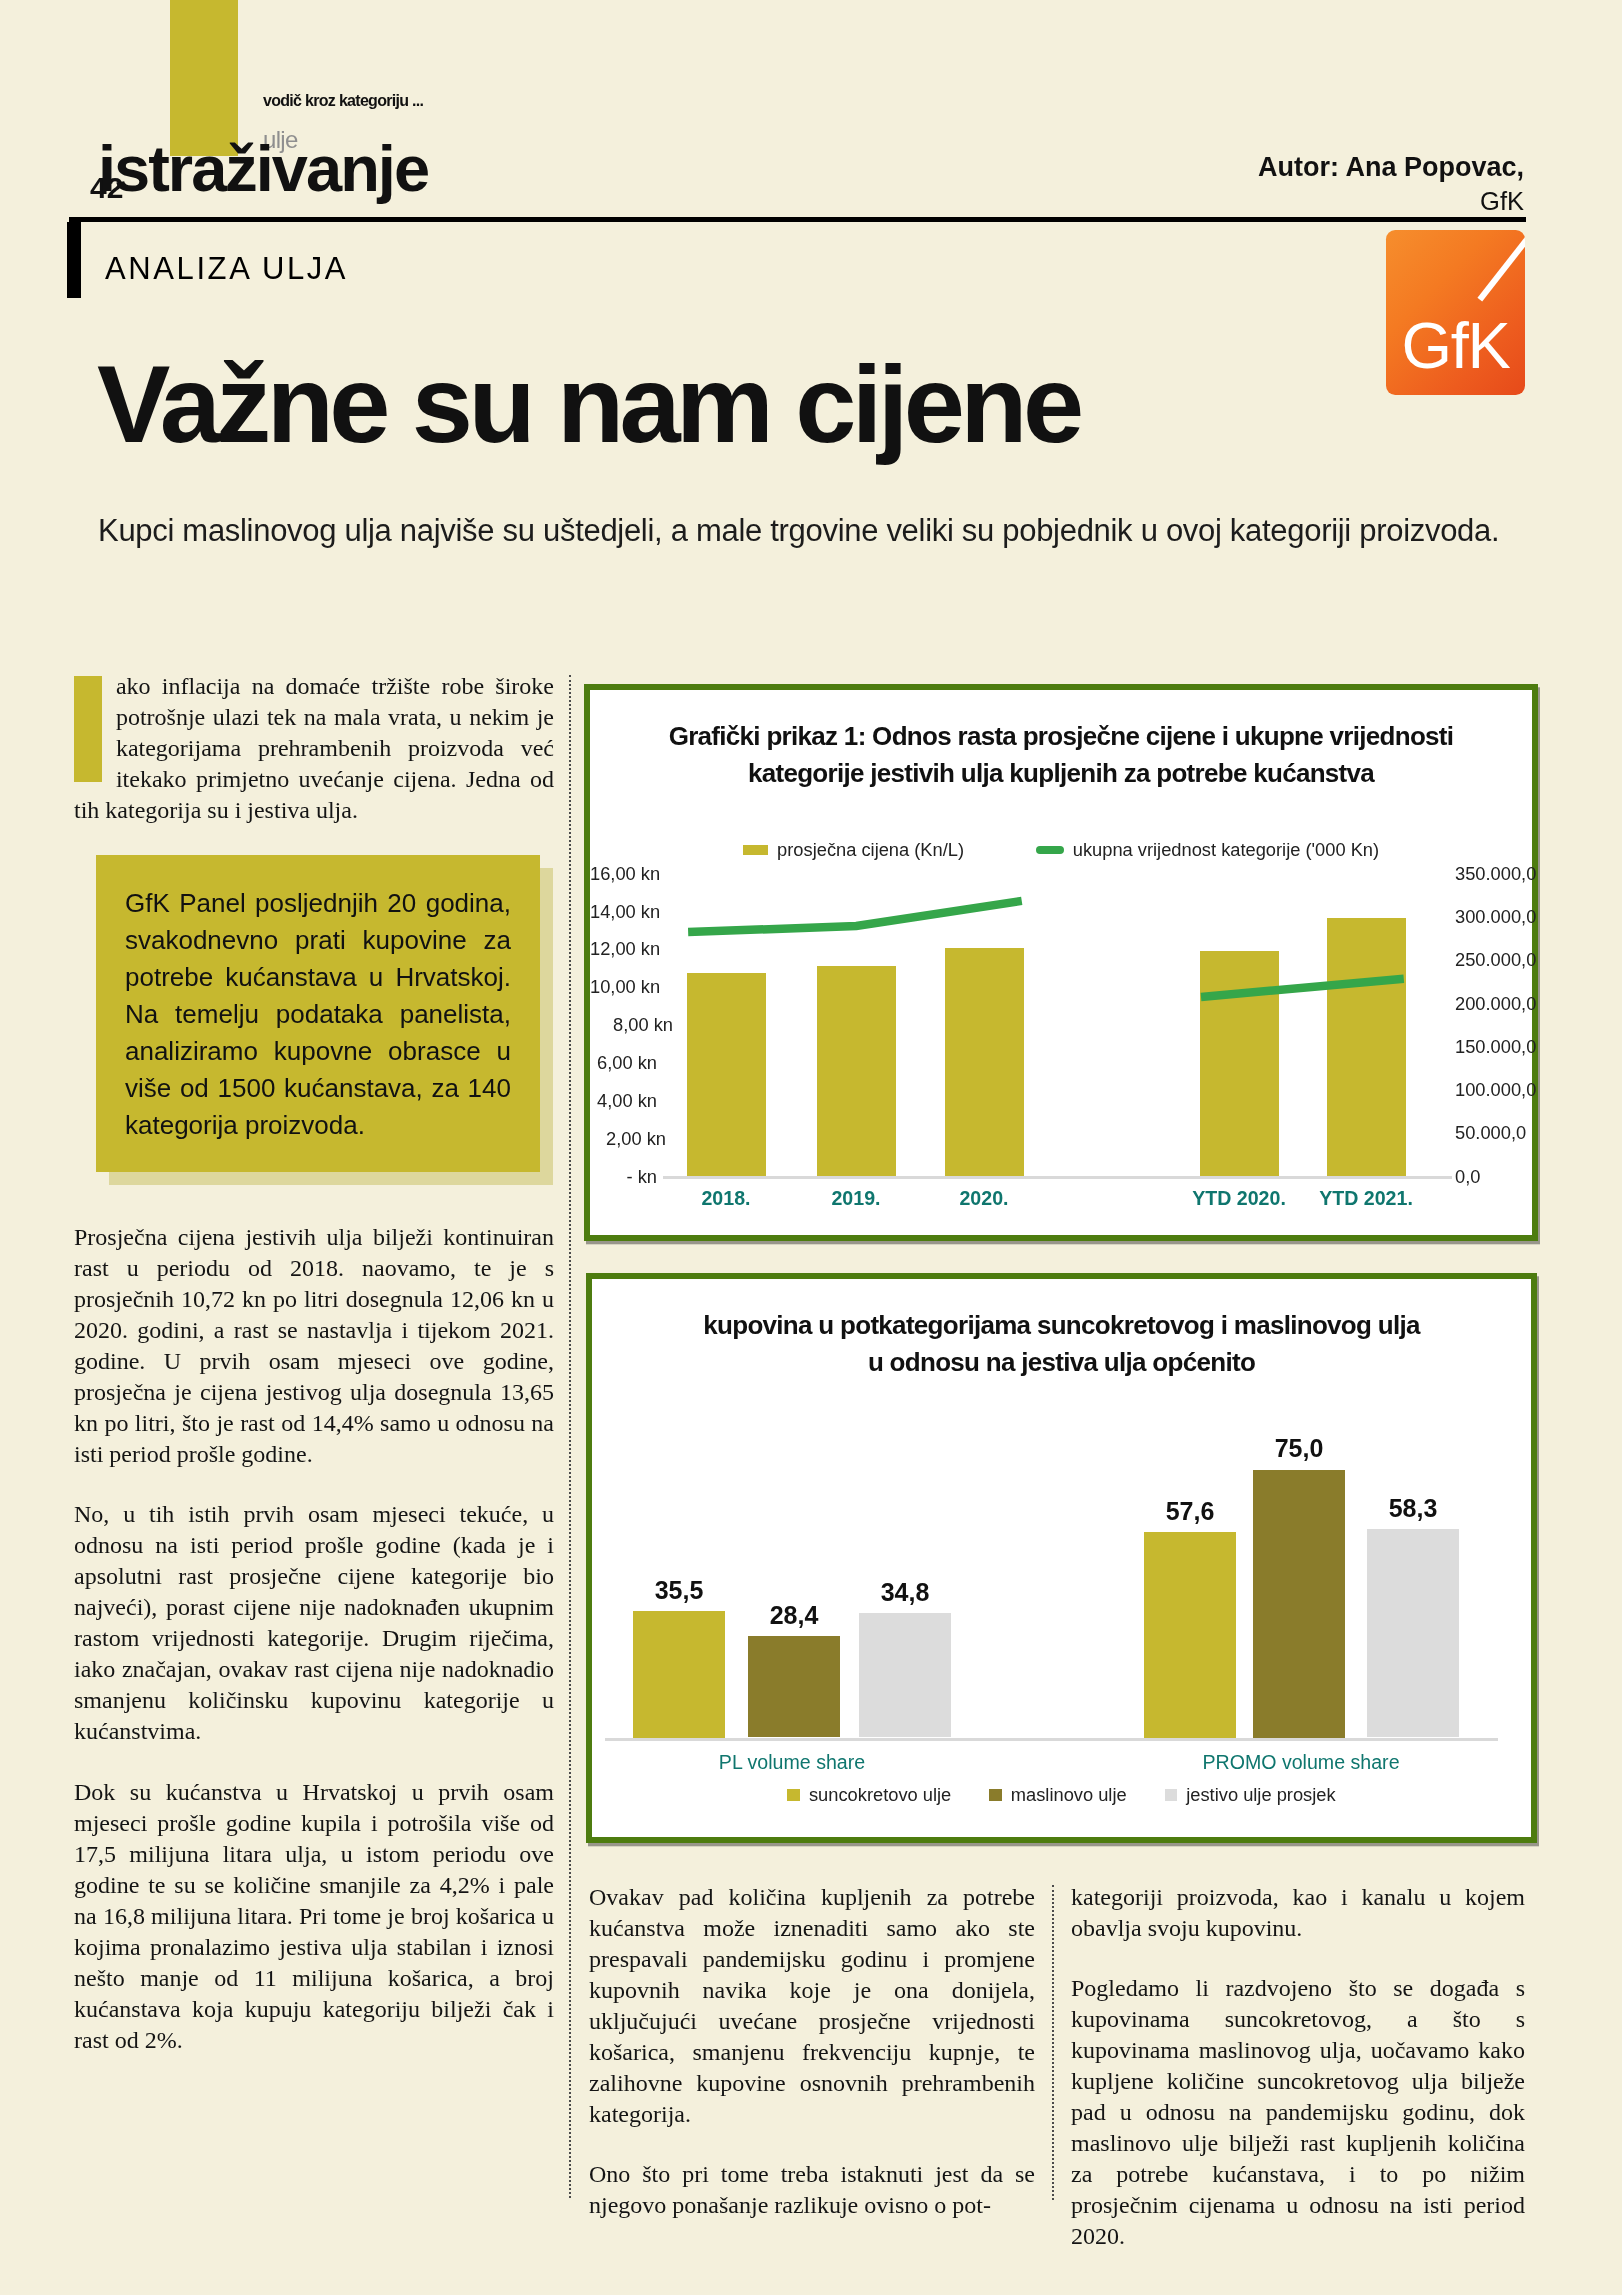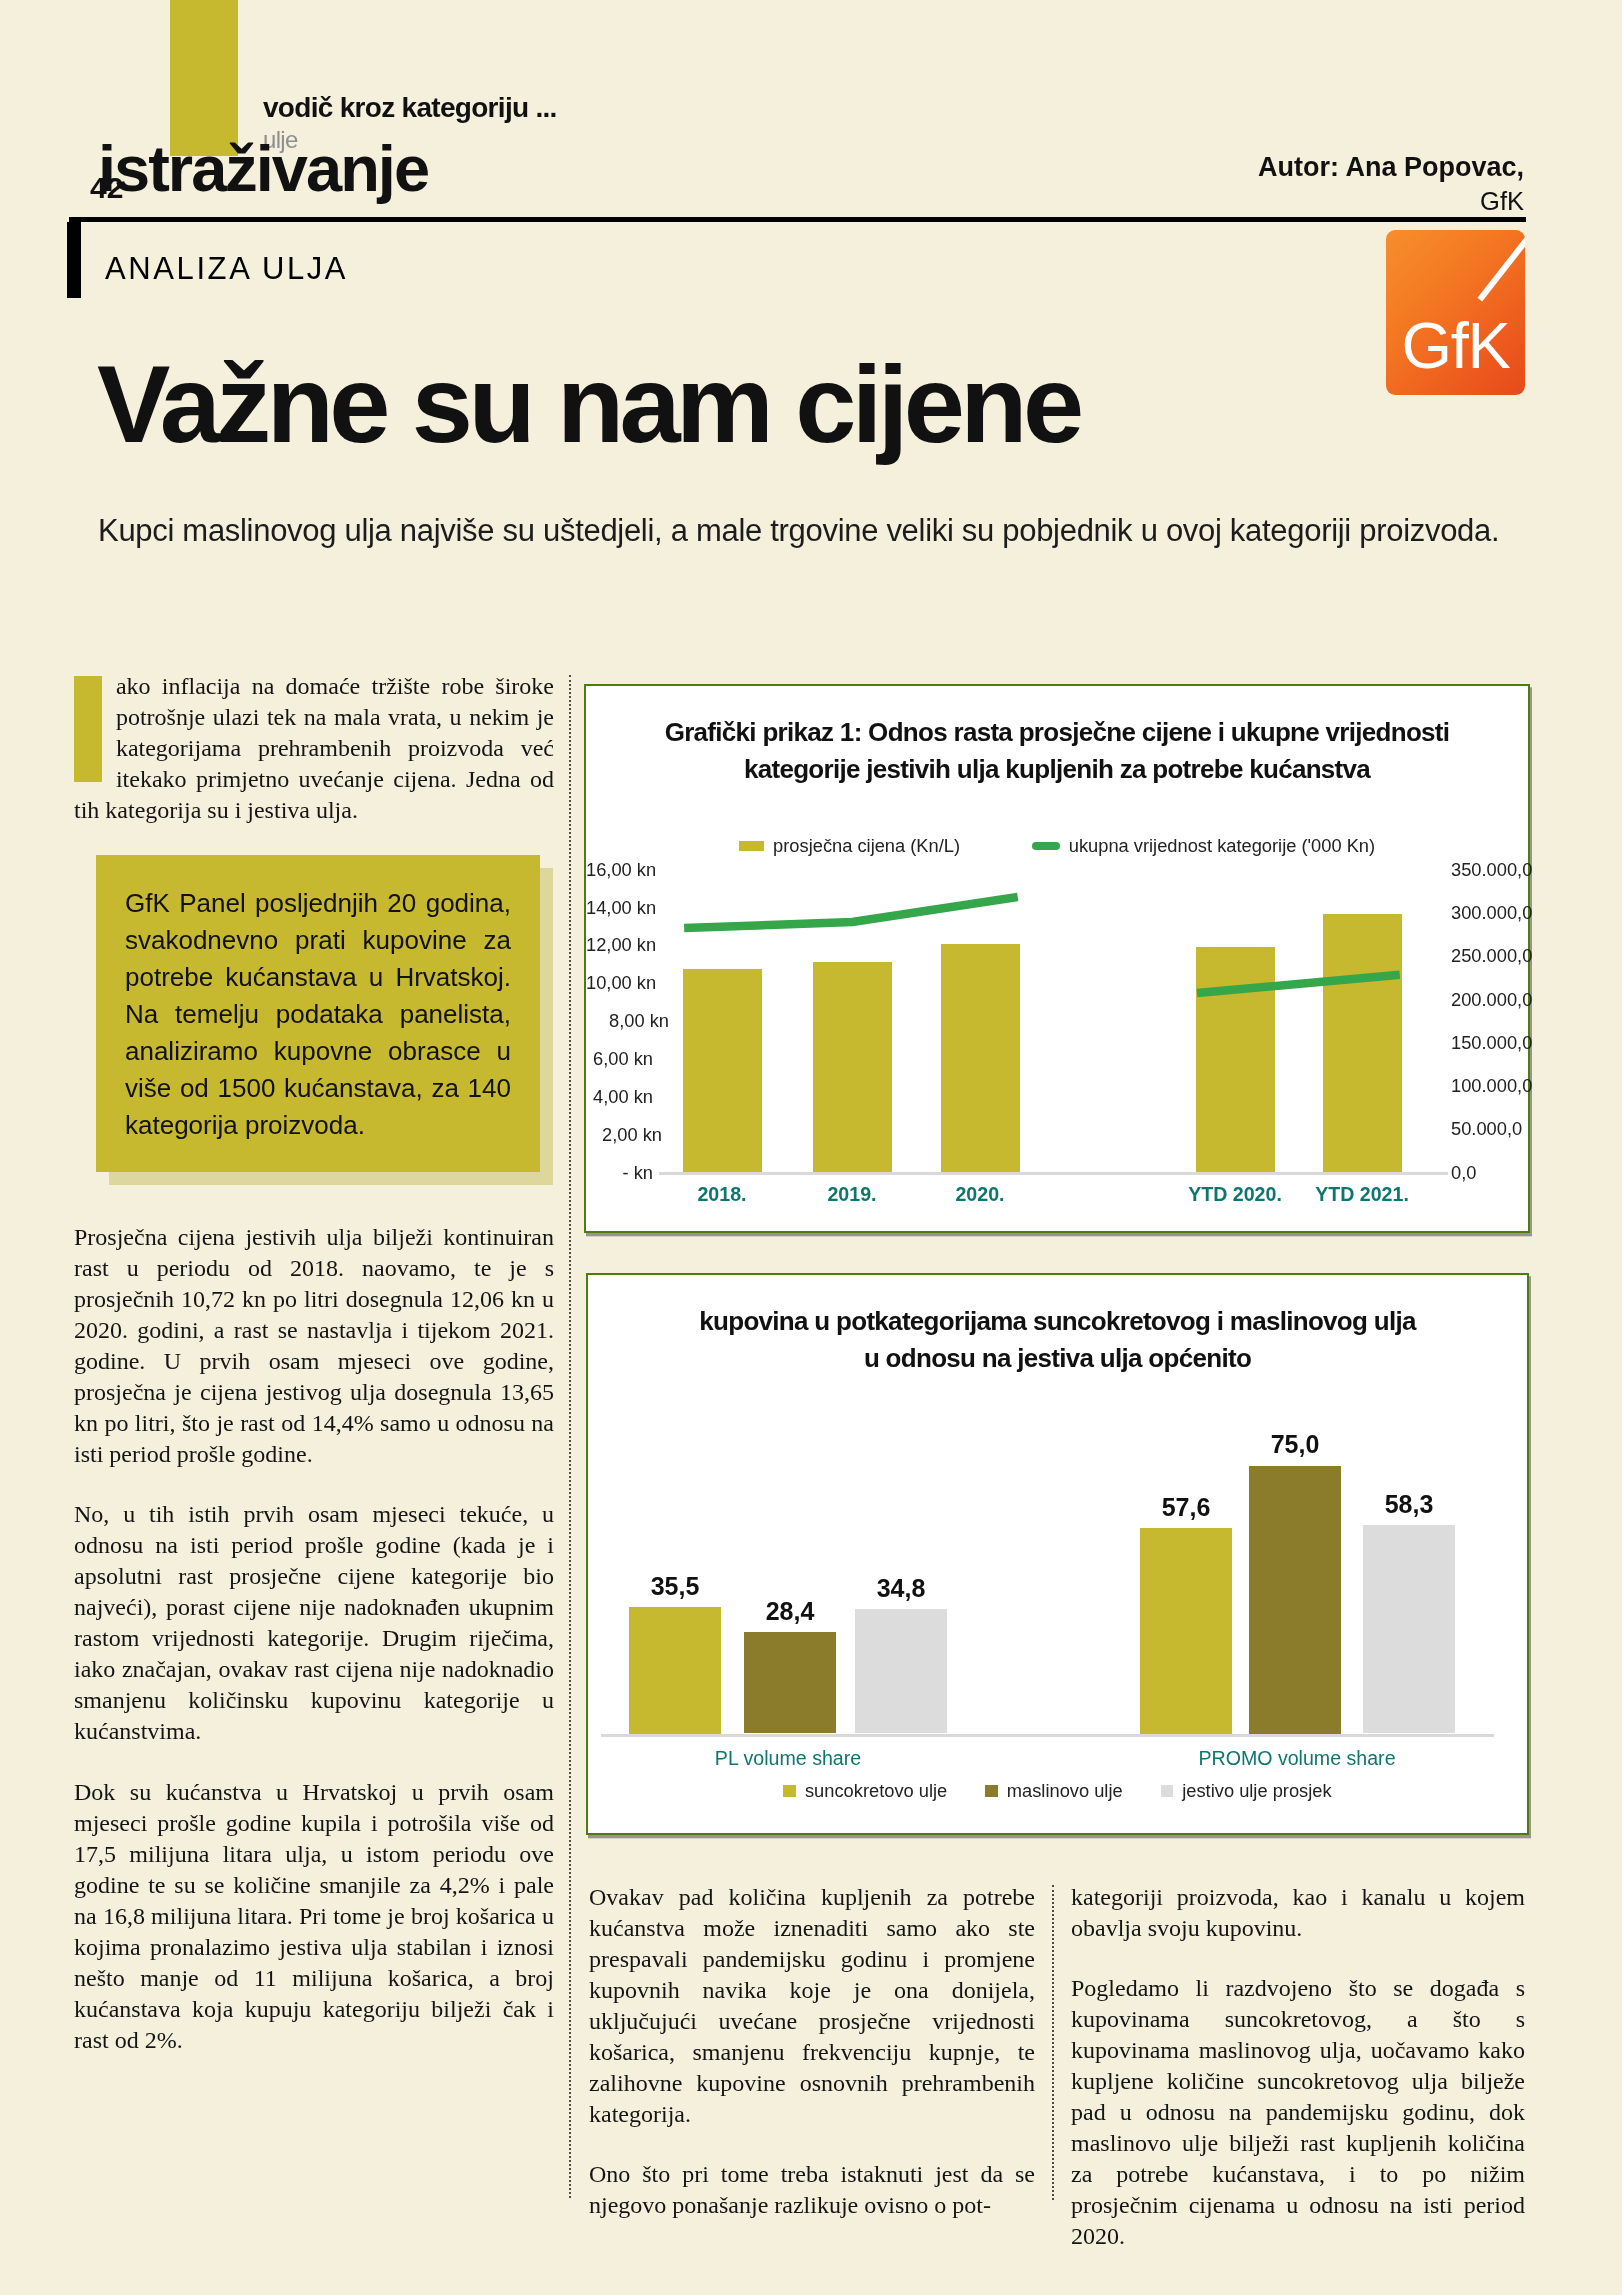--- a/index.html
+++ b/index.html
@@ -5,21 +5,21 @@
   html,body{margin:0;padding:0;}
   .page{
     position:relative;width:1623px;height:2295px;
     background:#f4f0dc;overflow:hidden;
     font-family:"Liberation Sans",sans-serif;color:#111;
   }
   .abs{position:absolute;}
   
   .page-number{left:90px;top:171px;font-size:30px;font-weight:bold;}
   .olive-square{left:170px;top:0;width:68px;height:156px;background:#c6b82f;}
-  .kicker{left:263px;top:92px;font-size:28px;font-weight:bold;letter-spacing:-0.7px;}
+  .kicker{left:263px;top:92px;font-size:16px;font-weight:bold;letter-spacing:-0.7px;}
   .kicker-sub{left:263px;top:126px;font-size:24px;color:#8f8f8f;letter-spacing:-0.7px;}
   .section-heading{left:98px;top:131px;font-size:65px;font-weight:bold;letter-spacing:-2px;}
   .author{left:870px;top:152px;width:654px;text-align:right;font-size:27px;font-weight:bold;}
   .author-org{left:870px;top:187px;width:654px;text-align:right;font-size:25.5px;font-weight:normal;}
   .rule{left:69px;top:217px;width:1457px;height:4.6px;background:#000;}
   .tag-bar{left:67px;top:222px;width:13.7px;height:76px;background:#000;}
   .section-tag{left:105px;top:251px;font-size:31px;font-weight:300;letter-spacing:2.6px;color:#000;}
   
   .gfk-logo{
     left:1386px;top:230px;width:139px;height:165px;border-radius:9.2px;
@@ -44,21 +44,21 @@
     font-family:"Liberation Sans",sans-serif;font-size:26px;line-height:37px;text-align:justify;color:#111;
   }
   .col-mid{left:589px;top:1882px;width:446px;}
   .col-mid p{margin:0 0 29.4px 0;}
   .col-right{left:1071px;top:1882px;width:454px;}
   .col-right p{margin:0 0 29.4px 0;}
   .v-divider{width:0;border-left:2px dotted #4a4a4a;}
   .div1{left:569px;top:675px;height:1523px;}
   .div2{left:1052px;top:1885px;height:315px;}
   
-  .chart-box{background:#fff;border:2px solid #4d7c0f;box-shadow:2px 3.3px 0 rgba(40,40,40,.45);}
+  .chart-box{background:#fff;border:6px solid #4d7c0f;box-shadow:2px 3.3px 0 rgba(40,40,40,.45);}
   .chart1{left:584px;top:684px;width:942px;height:545px;}
   .chart2{left:586px;top:1273px;width:939px;height:558px;}
   .chart-title{margin-top:27.5px;text-align:center;font-size:26px;font-weight:bold;line-height:37px;letter-spacing:-0.7px;}
   .legend-row{position:absolute;left:0;right:0;display:flex;justify-content:center;align-items:center;}
   .legend-row.c1{top:149px;gap:72px;}
   .legend-row.c2{top:505px;gap:38px;}
   .legend-item{display:flex;align-items:center;gap:9.2px;font-size:18.3px;color:#222;}
   .sw-bar{width:25px;height:9.8px;}
   .sw-line{width:27.5px;height:7.2px;border-radius:3.9px;}
   .sw-sq{width:12.4px;height:12.4px;}

